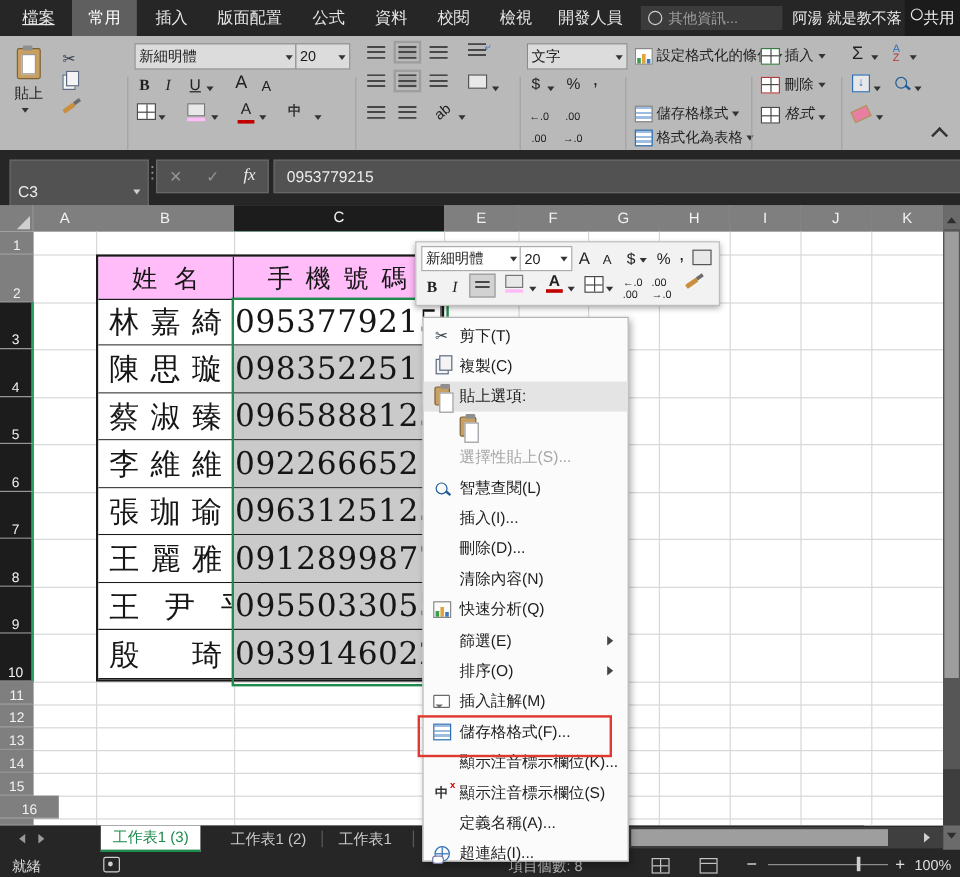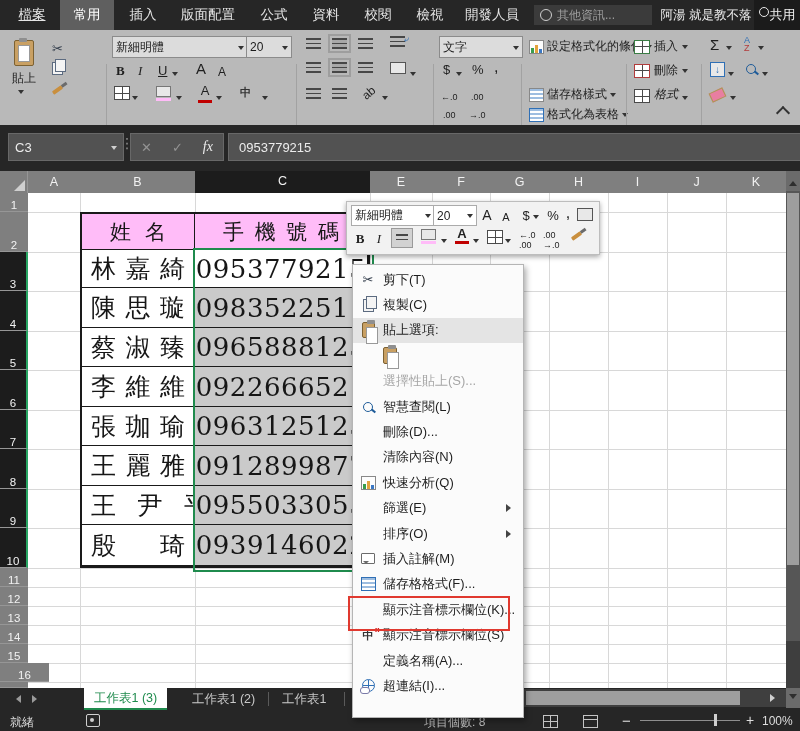--- a/index.html
+++ b/index.html
@@ -278,21 +278,21 @@
       </div>
     <div class="ab" style="left:710px;top:60px;width:13px;height:8px;background:#e87ea1;transform:rotate(-25deg);border:1px solid #a95;"></div>
     <div class="ab ctr" style="left:730px;top:62px;">
         <span class="dd"></span>
       </div>
     <div class="ab glabel" style="left:706px;width:80px;">編輯</div>
     <div class="ab" style="left:778px;top:78px;width:8px;height:8px;border-left:2px solid #333;border-top:2px solid #333;transform:rotate(45deg);"></div>
   </div>
 
   <div class="ab fbar">
-    <div class="ab fbox" style="left:8px;top:8px;width:102px;height:26px;display:flex;align-items:center;justify-content:space-between;padding:0 6px;">
+    <div class="ab fbox" style="left:8px;top:8px;width:102px;height:26px;display:flex;align-items:center;justify-content:space-between;padding:12px 6px;">
       <span>C3</span>
         <span class="dd" style="border-top-color:#cfcfcf;"></span>
     </div>
     <div class="ab" style="left:120px;top:10px;color:#8f8f8f;font-size:14px;letter-spacing:0;">⋮</div>
     <div class="ab fbox" style="left:130px;top:8px;width:92px;height:26px;display:flex;align-items:center;justify-content:space-around;">
       <span style="color:#949494;font-size:13px;">✕</span>
       <span style="color:#949494;font-size:13px;">✓</span>
       <span style="color:#ececec;font-family:'Liberation Serif',serif;font-style:italic;font-size:14px;">fx</span>
     </div>
     <div class="ab fbox" style="left:228px;top:8px;width:564px;height:26px;display:flex;align-items:center;padding:0 10px;">
@@ -544,20 +544,24 @@
       <span>選擇性貼上(S)...</span>
     </div>
     <div class="mi">
       <span class="mic">
           <span class="mag"></span>
         </span>
       <span>智慧查閱(L)</span>
     </div>
     <div class="mi">
       <span class="mic"></span>
+      <span>插入(I)...</span>
+    </div>
+    <div class="mi">
+      <span class="mic"></span>
       <span>刪除(D)...</span>
     </div>
     <div class="mi">
       <span class="mic"></span>
       <span>清除內容(N)</span>
     </div>
     <div class="mi">
       <span class="mic">
           <span class="qa"></span>
         </span>

